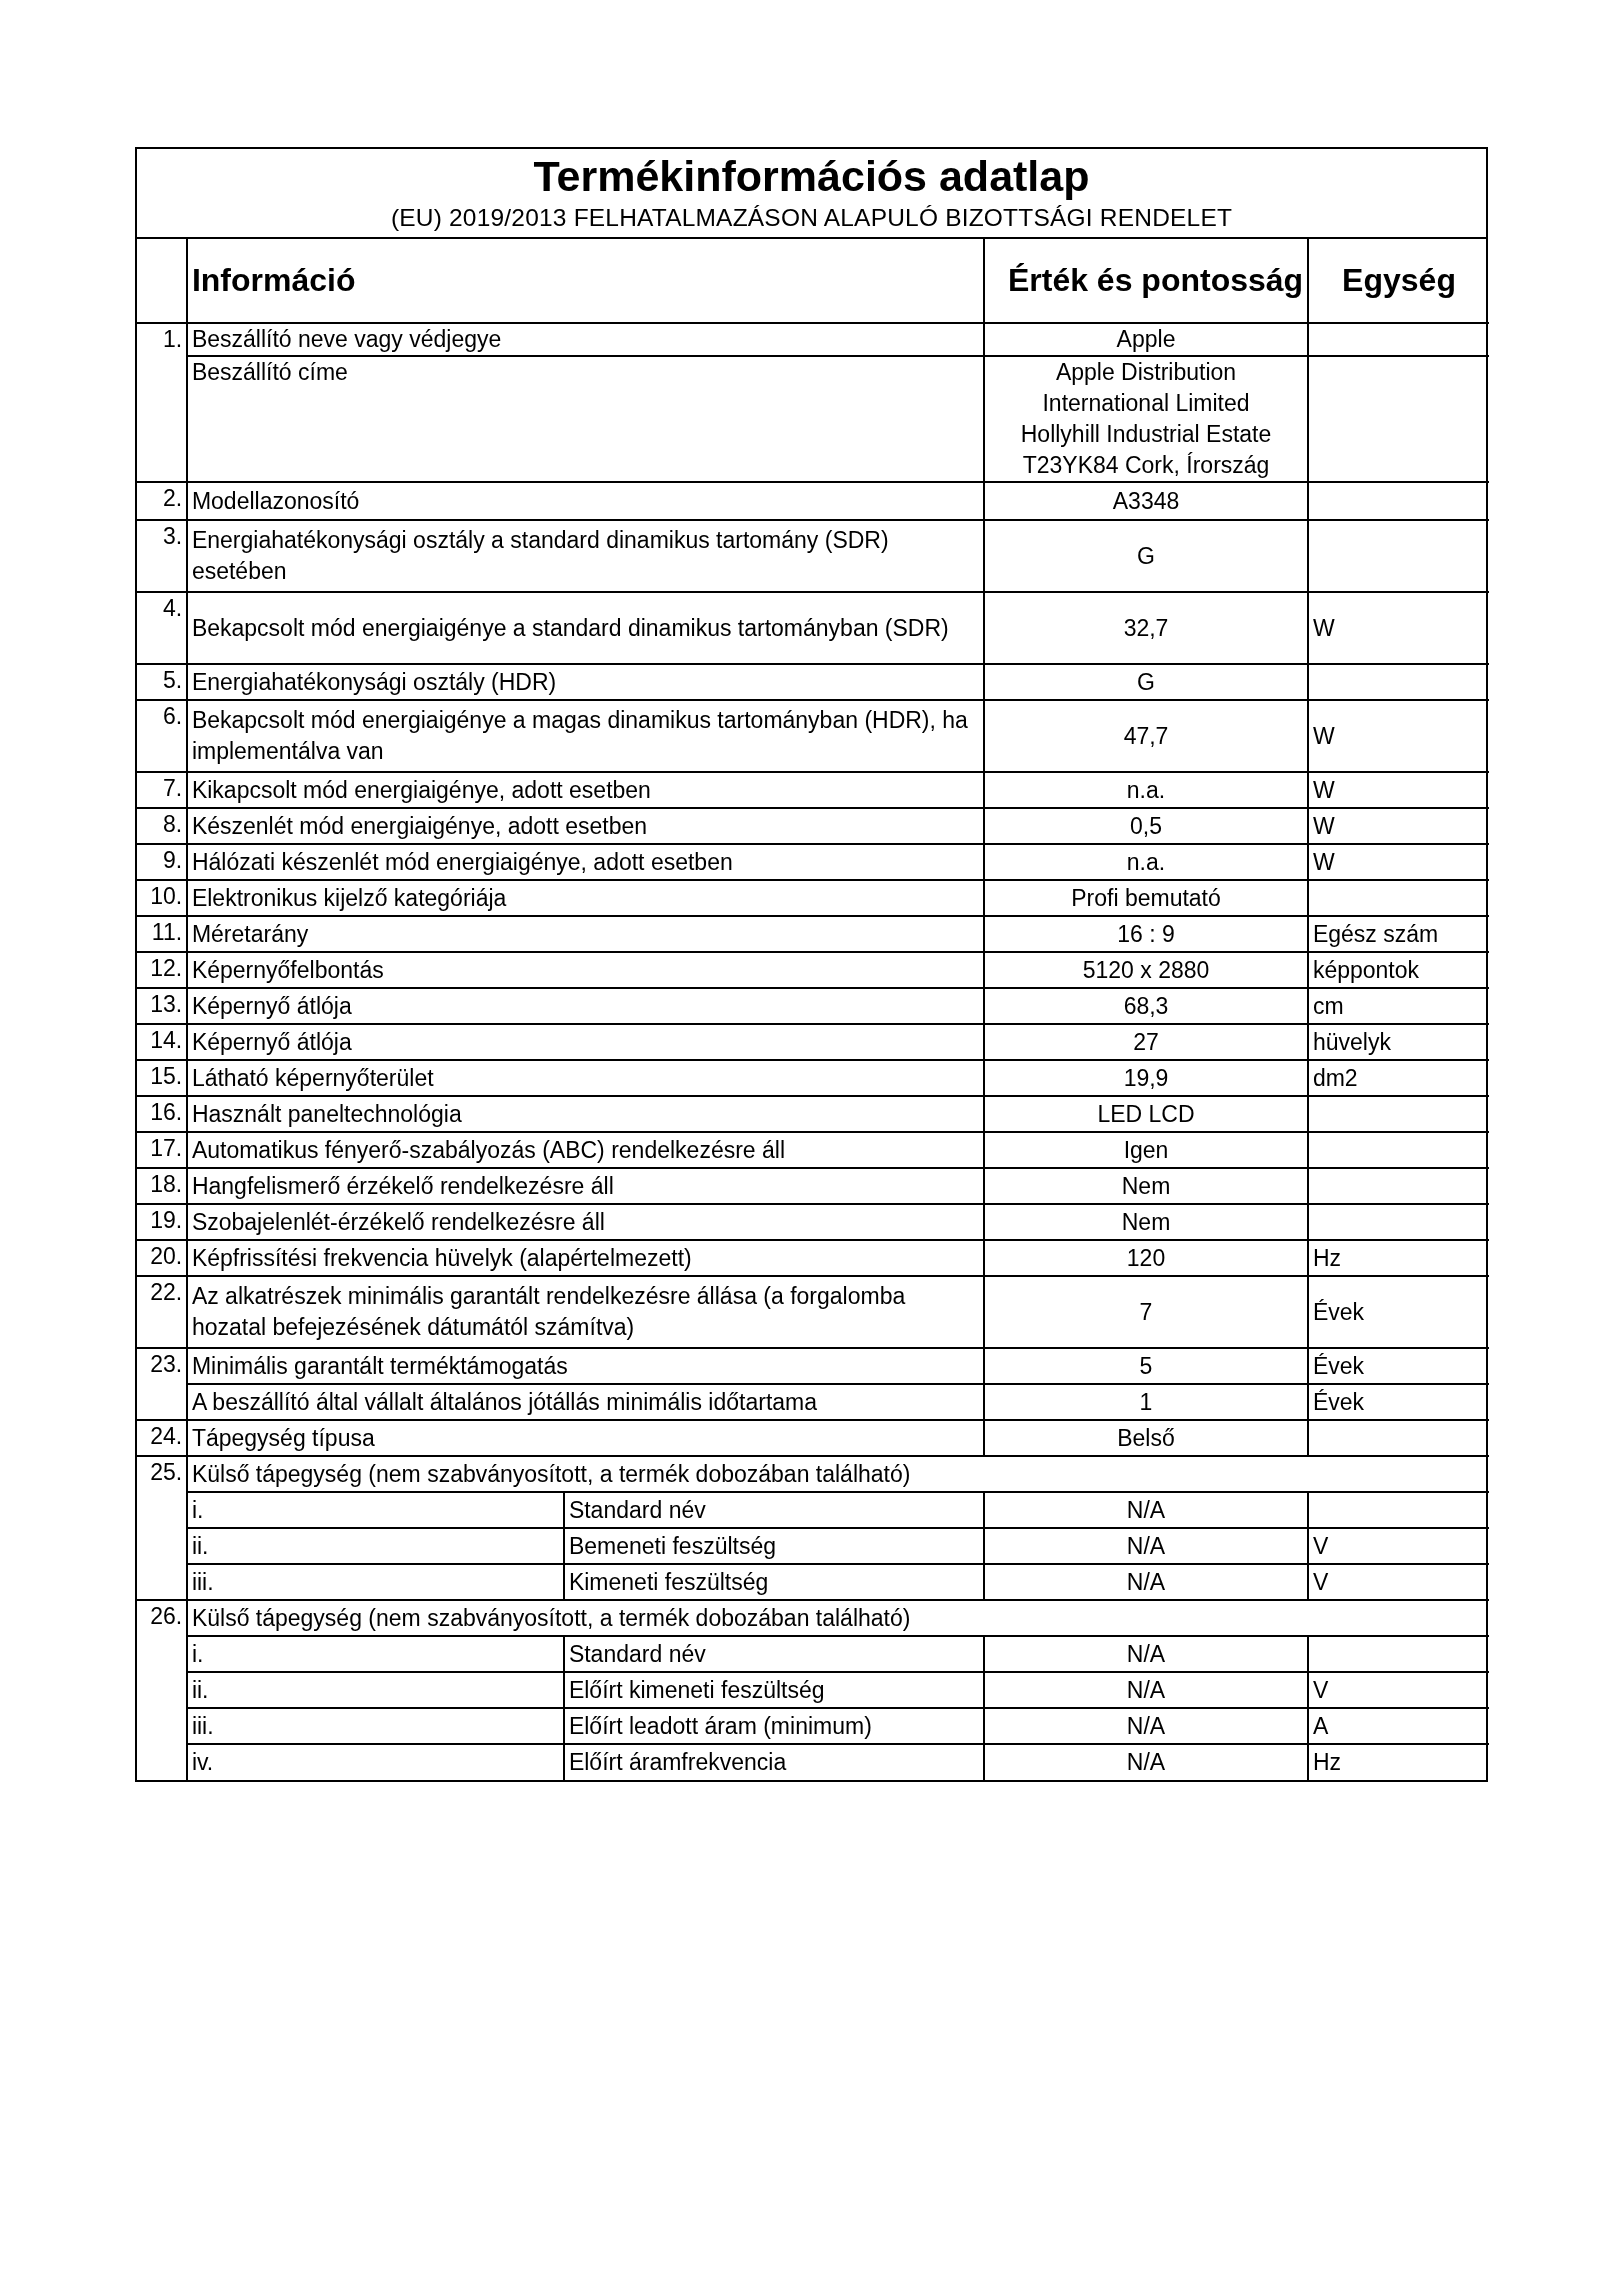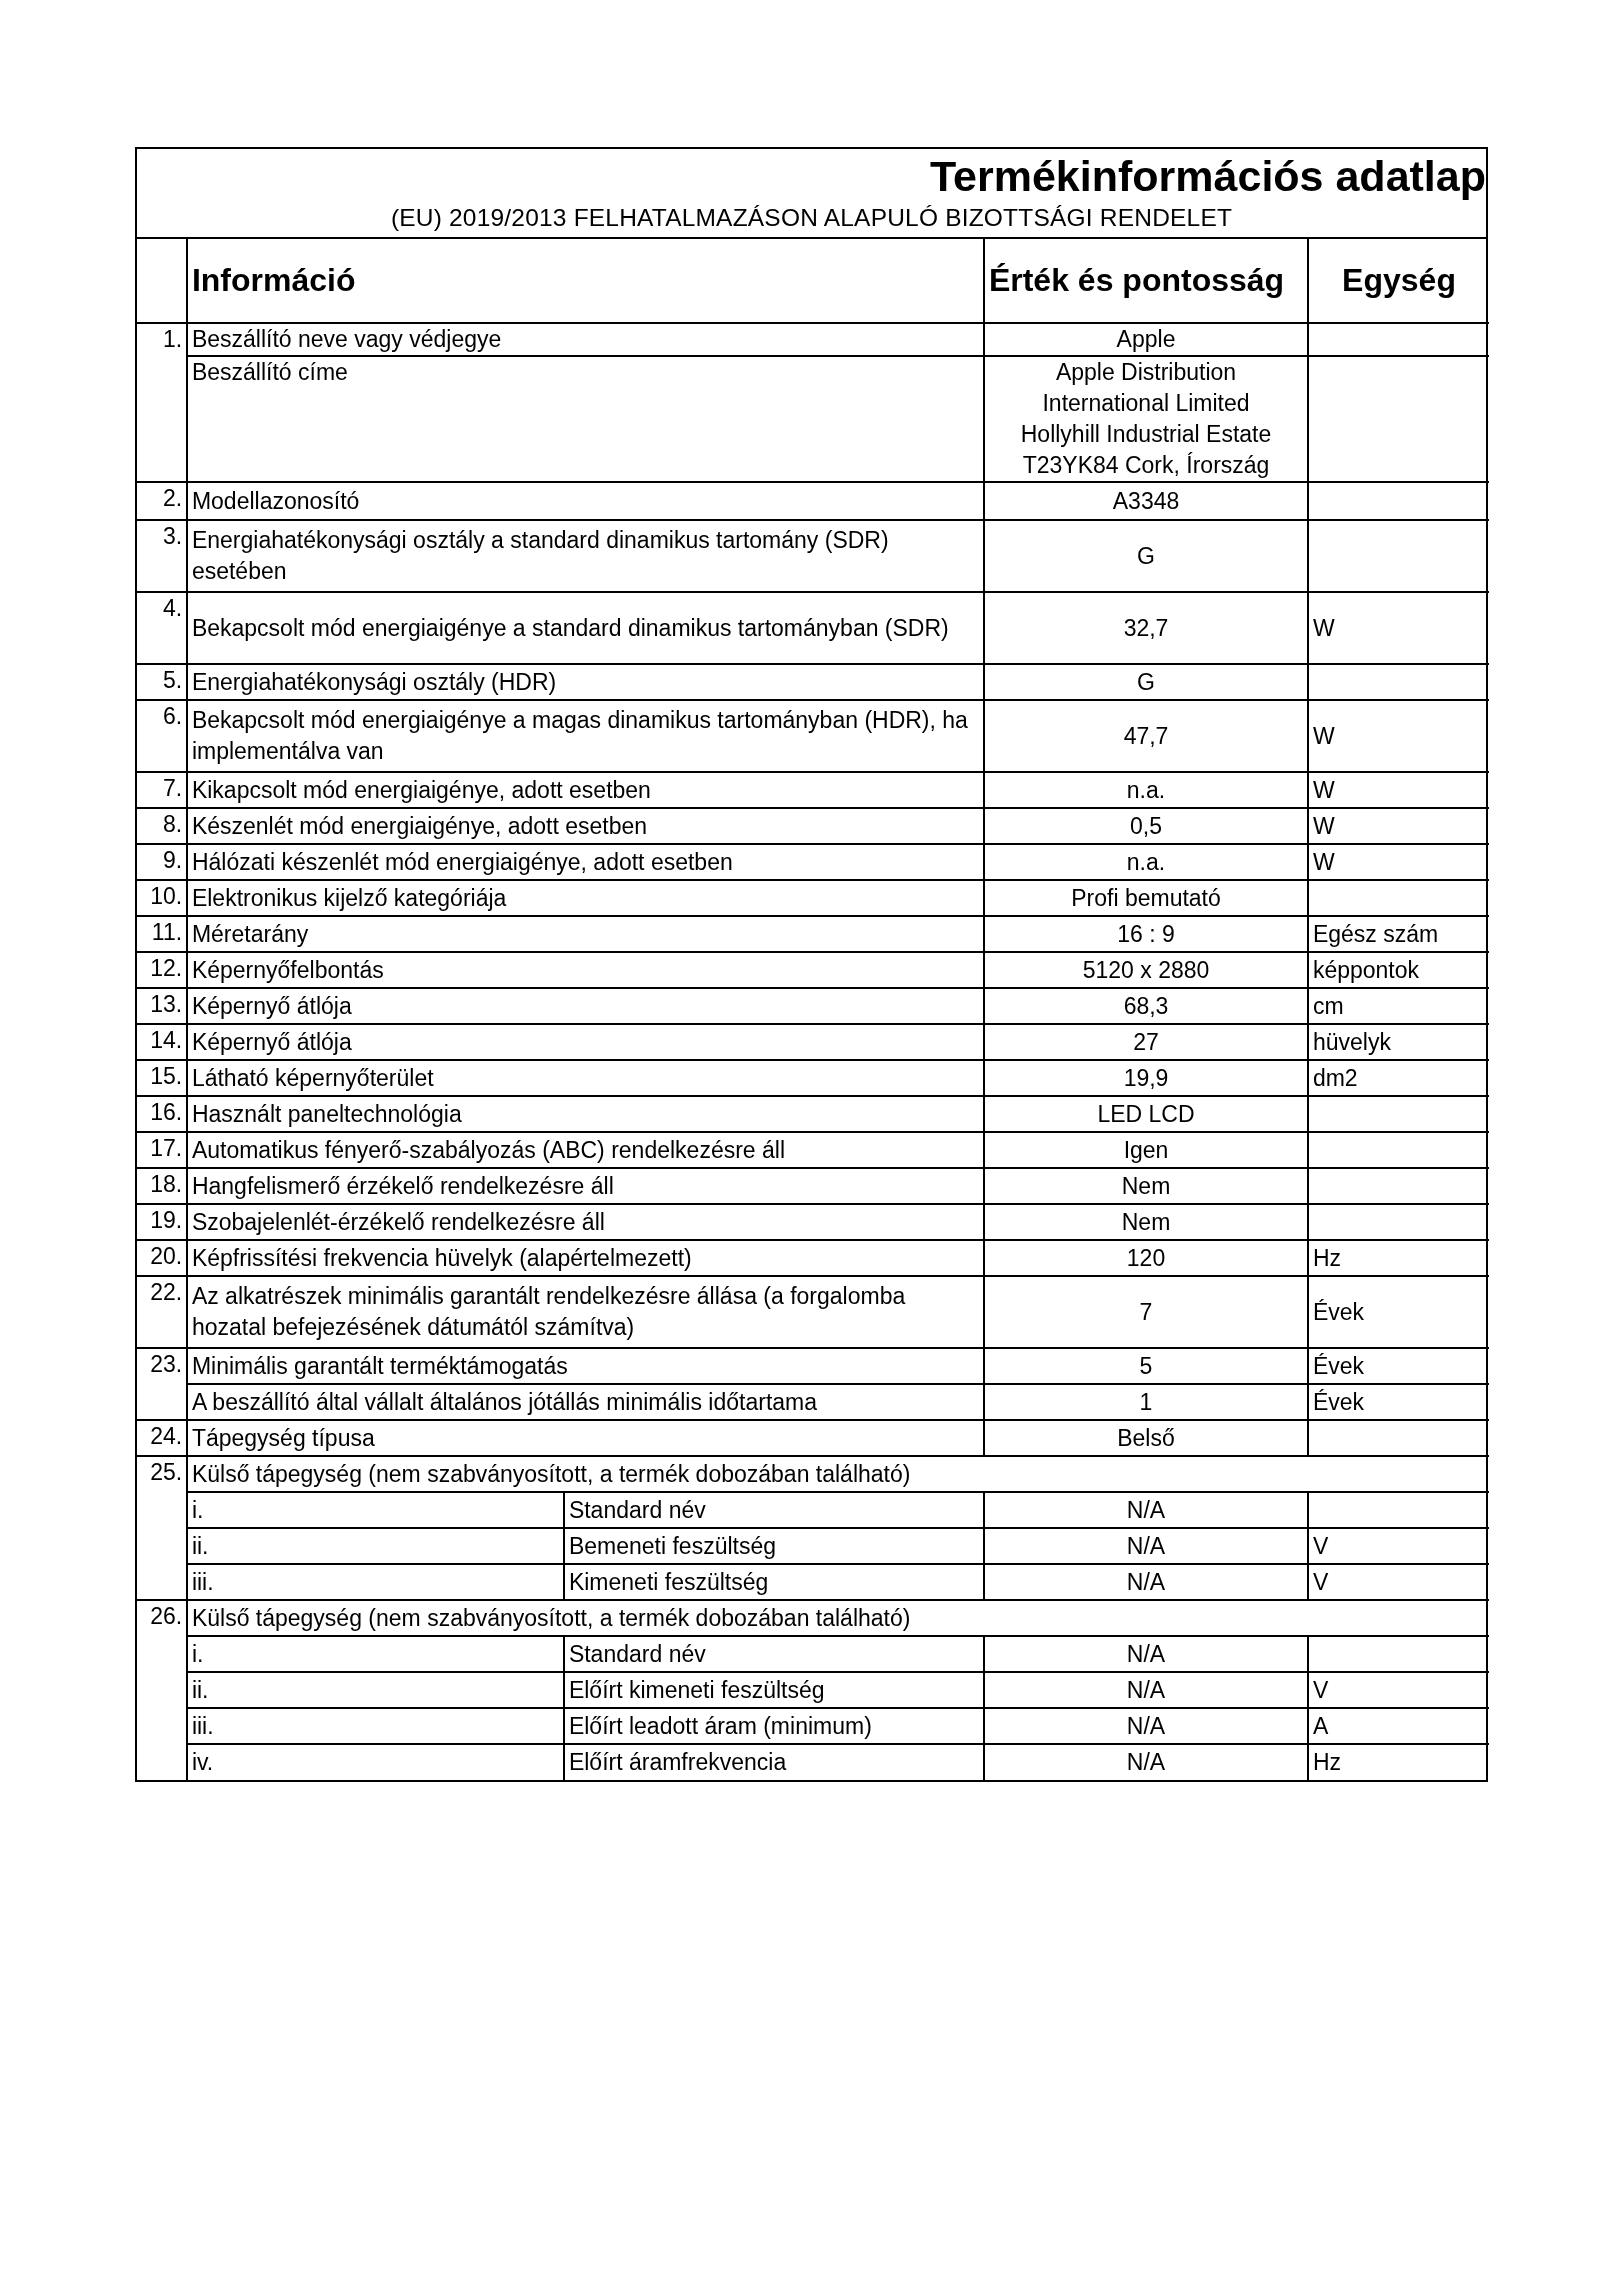--- a/index.html
+++ b/index.html
@@ -1,29 +1,29 @@
 <!DOCTYPE html>
 <html><head>
 <meta charset="utf-8">
 <style>
   html, body { margin:0; padding:0; background:#ffffff; }
   body { width:1620px; height:2293px; position:relative; font-family:"Liberation Sans", "DejaVu Sans", sans-serif; color:#000; }
   .sheet { position:absolute; left:135px; top:147px; width:1353px; border:2.9px solid #000; box-sizing:border-box; }
   .title-block { border-bottom:2.9px solid #000; text-align:center; height:90px; box-sizing:border-box; }
-  .title { font-weight:bold; font-size:43px; line-height:51px; padding-top:2px;text-align:right; }
+  .title { font-weight:bold; font-size:43px; line-height:51px; padding-top:2px; }
   .subtitle { font-size:24.5px; line-height:31px; letter-spacing:0.2px; }
   table { border-collapse:collapse; width:100%; table-layout:fixed; }
   td { border:2.9px solid #000; padding:0 3.9px; font-size:23px; line-height:31px; vertical-align:middle; overflow:hidden; }
   tr:first-child td { border-top:none; }
   td.c-num { border-left:none; text-align:right; vertical-align:top; padding:0 3.9px 0 0; }
   td.c-unit { border-right:none; }
   tr:last-child td { border-bottom:none; }
   td.c-val { text-align:center; }
   .hdr td { font-weight:bold; font-size:32px; line-height:39px; height:83px; }
-  .hdr td.c-val { text-align:left; }
+  .hdr td.c-val { text-align:right; }
   .hdr td.c-unit { text-align:center; }
   .r1 { height:29px; }
   .r2 { height:38px; }
   .r3 { height:72px; }
   .r4 { height:36px; }
   .addr { vertical-align:top; }
   .noborder-top td.c-num { border-top:none; }
   .noborder-bottom td.c-num { border-bottom:none; }
 </style>
 </head>

